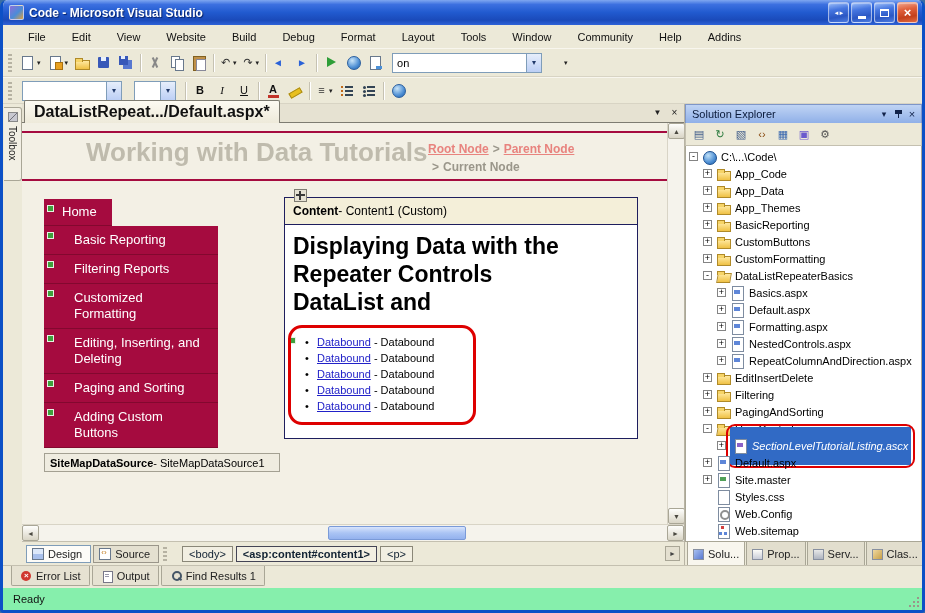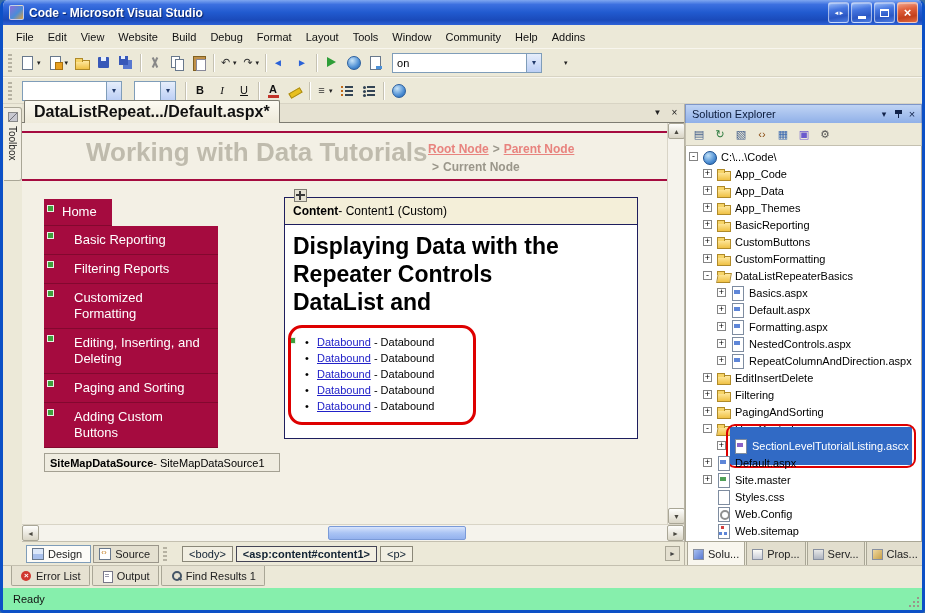--- a/index.html
+++ b/index.html
@@ -13,21 +13,21 @@
 .title-text{flex:1;color:#fff;font-weight:bold;font-size:12px;text-shadow:1px 1px 1px rgba(0,20,80,.8);white-space:nowrap;overflow:hidden;}
 .wbtn{width:21px;height:21px;border-radius:3px;border:1px solid rgba(255,255,255,.55);display:flex;align-items:center;justify-content:center;margin-left:2px;color:#fff;background:linear-gradient(170deg,#9ABCF8 0%,#4676E0 35%,#2B57C4 70%,#4C7BE0 100%);box-shadow:inset 0 1px 1px rgba(255,255,255,.4);flex:none;}
 .wbtn.red{background:linear-gradient(170deg,#F0A48C 0%,#E0603C 35%,#C4401C 70%,#E06A40 100%);}
 .wg-nav{font-size:6px;letter-spacing:-1px;}
 .wg-min{width:8px;height:3px;background:#fff;margin-top:9px;}
 .wg-restore{width:9px;height:8px;border:1px solid #fff;border-top-width:2px;}
 .wg-close{font-size:13px;font-weight:bold;line-height:1;}
 
 
 .menubar{height:23px;flex:none;display:flex;align-items:center;padding-left:6px;font-size:11px;background:#ECE9D8;}
-.menu-item{padding:4px 7px;color:#111;}
+.menu-item{padding:4px 7px;color:#111;margin-left:12px;}
 .toolbar{height:29px;flex:none;display:flex;align-items:center;padding:0 4px;background:#ECE9D8;border-top:1px solid #F8F6EE;border-bottom:1px solid #D8D4C4;overflow:hidden;}
 .toolbar2{height:27px;}
 .tb-grip{width:4px;height:18px;margin:0 4px 0 1px;background:repeating-linear-gradient(180deg,#B6B2A2 0 2px,transparent 2px 4px);flex:none;}
 .tb-sep{width:1px;height:18px;background:#C6C2B2;box-shadow:1px 0 0 #fff;margin:0 3px;flex:none;}
 .tbtn{height:22px;min-width:22px;padding:0 2px;display:flex;align-items:center;justify-content:center;flex:none;border:1px solid transparent;border-radius:2px;}
 .dd{font-size:7px;color:#222;margin-left:2px;}
 .combo{height:20px;background:#fff;border:1px solid #7F9DB9;display:flex;align-items:center;margin:0 6px;font-size:11px;flex:none;}
 .combo-val{flex:1;padding:0 4px;white-space:nowrap;overflow:hidden;color:#000;}
 .combo-arrow{width:15px;align-self:stretch;display:flex;align-items:center;justify-content:center;font-size:8px;color:#213A6A;background:linear-gradient(#E6EEFB,#BCCFF5);border-left:1px solid #7F9DB9;}
 .gt{display:inline-block;min-width:11px;text-align:center;font-size:11px;line-height:15px;color:#333;}
@@ -131,21 +131,21 @@
 .pin-icon::after{content:'';position:absolute;left:4px;top:5px;width:1px;height:4px;background:#12234A;}
 .se-toolbar{height:23px;flex:none;display:flex;align-items:center;gap:1px;padding:0 3px;background:#ECE9D8;border:1px solid #C4C0B0;border-top:none;}
 .se-tb{width:20px;height:19px;display:flex;align-items:center;justify-content:center;}
 .se-g{font-size:11px;line-height:1;}
 .se-tree{flex:1;min-height:0;background:#fff;border:1px solid #A9A696;border-top:none;overflow:hidden;padding-top:2px;font-size:11px;}
 .trow{height:17px;display:flex;align-items:center;white-space:nowrap;}
 .tsp{flex:none;display:inline-block;}
 .exp{flex:none;width:9px;height:9px;border:1px solid #848484;background:#fff;color:#000;font-size:9px;line-height:7px;text-align:center;margin-right:4px;}
 .exp-sp{flex:none;width:13px;}
 .nodebox{display:inline-flex;align-items:center;position:relative;padding:1px 3px 1px 0;}
-.nodebox.sel{background:#316AC5;color:#fff;padding:12px 3px;}
+.nodebox.sel{background:#316AC5;color:#fff;padding:12px 3px;font-style:italic;}
 .ring{position:absolute;left:-4px;right:-4px;top:-3px;bottom:-3px;border:2px solid #DE0000;border-radius:9px;pointer-events:none;}
 .tlabel{padding-left:1px;}
 .ti{width:15px;height:14px;position:relative;flex:none;margin-right:3px;}
 .ti-website::before{content:'';position:absolute;left:1px;top:1px;width:12px;height:12px;border-radius:50%;background:radial-gradient(circle at 35% 30%,#BFE0F8,#4E8FD4 60%,#1E5FA8);border:1px solid #1A4E90;}
 .ti-folder::before,.ti-folder-open::before{content:'';position:absolute;left:1px;top:4px;width:12px;height:8px;background:linear-gradient(#FFE9A0,#EFC145);border:1px solid #B08A28;}
 .ti-folder::after,.ti-folder-open::after{content:'';position:absolute;left:1px;top:2px;width:6px;height:3px;background:#F6D468;border:1px solid #B08A28;border-bottom:none;}
 .ti-folder-open::before{transform:skewX(-10deg);}
 .ti-aspx::before,.ti-ascx::before,.ti-master::before,.ti-css::before,.ti-config::before,.ti-sitemap::before{content:'';position:absolute;left:2px;top:0;width:10px;height:13px;background:#FFF;border:1px solid #7E8CA0;}
 .ti-aspx::after{content:'';position:absolute;left:4px;top:4px;width:6px;height:4px;background:#5E86D8;}
 .ti-ascx::after{content:'';position:absolute;left:4px;top:4px;width:6px;height:4px;background:#8A62C8;}

